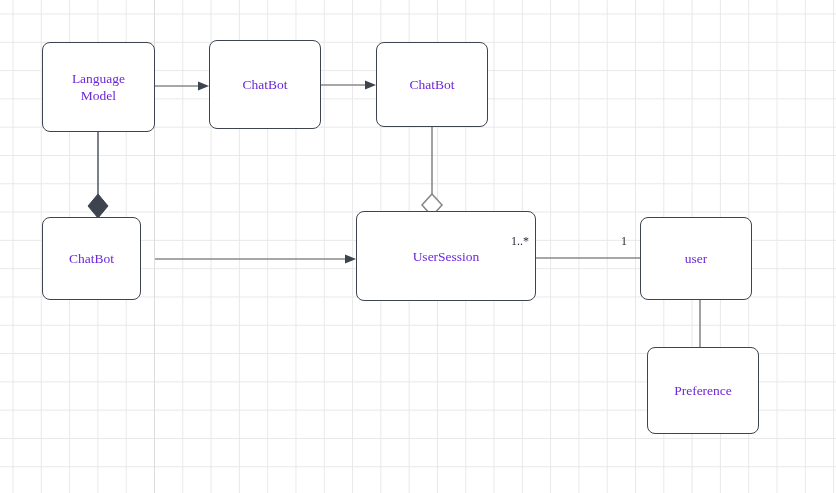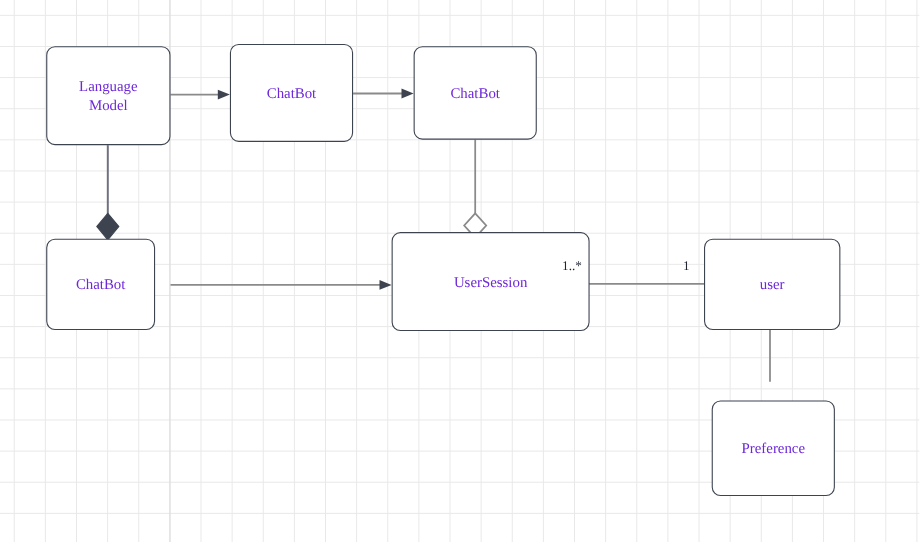--- a/index.html
+++ b/index.html
@@ -145,25 +145,25 @@
   </div>
 
   <div class="node" style="left:42px; top:217px; width:99px; height:83px;align-items:center;">
     <span>ChatBot</span>
   </div>
 
   <div class="node" style="left:356px; top:211px; width:180px; height:90px;">
     <span>UserSession</span>
   </div>
 
-  <div class="node" style="left:640px; top:217px; width:124px; height:83px;">
+  <div class="node" style="left:640px; top:217px; width:112px; height:83px;">
     <span>user</span>
   </div>
 
-  <div class="node" style="left:647px; top:364px; width:112px; height:87px;align-items:center;">
+  <div class="node" style="left:647px; top:347px; width:112px; height:87px;align-items:center;">
     <span>Preference</span>
   </div>
 
   <div class="mult-label" style="left:511px; top:234px;">1..*</div>
 
   <div class="mult-label" style="left:621px; top:234px;">1</div>
 
 </div>
 
 </body></html>

